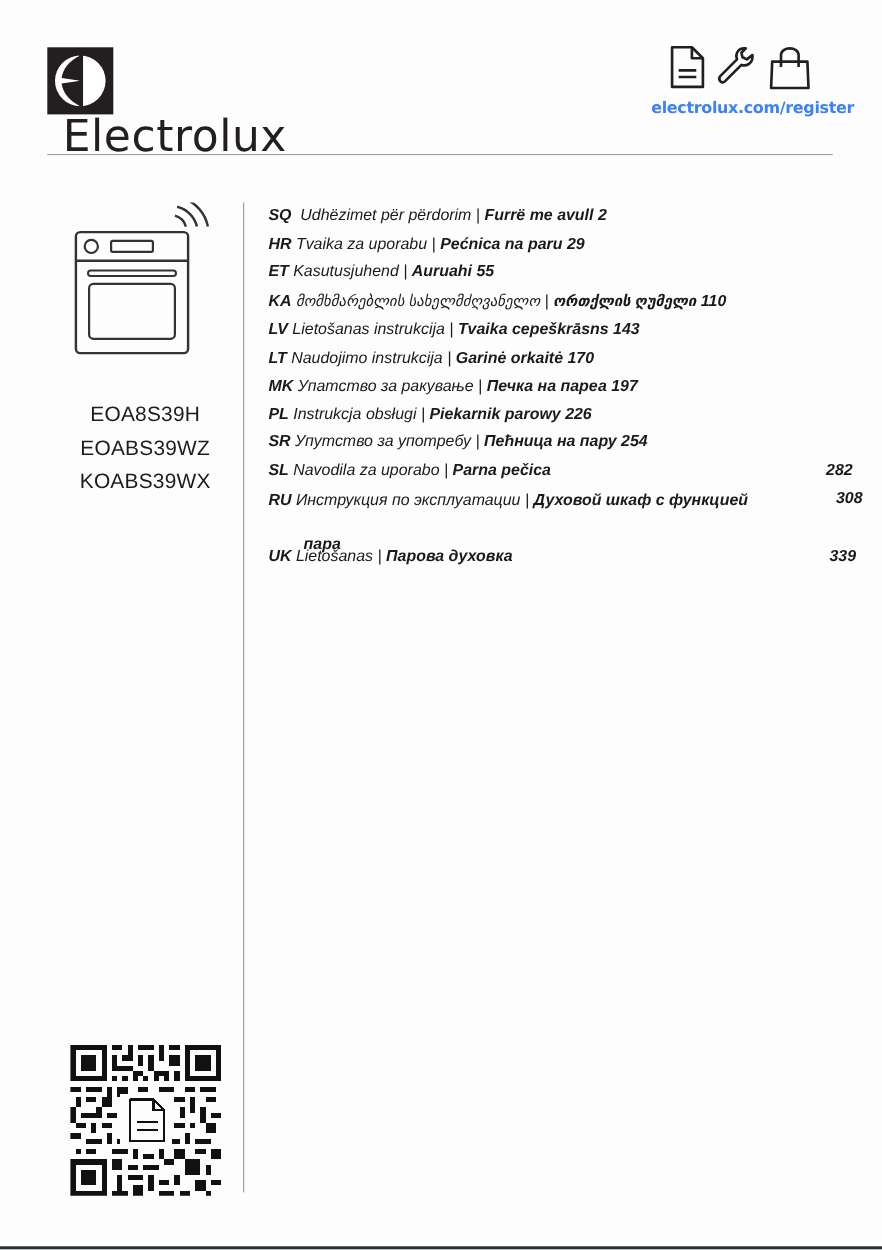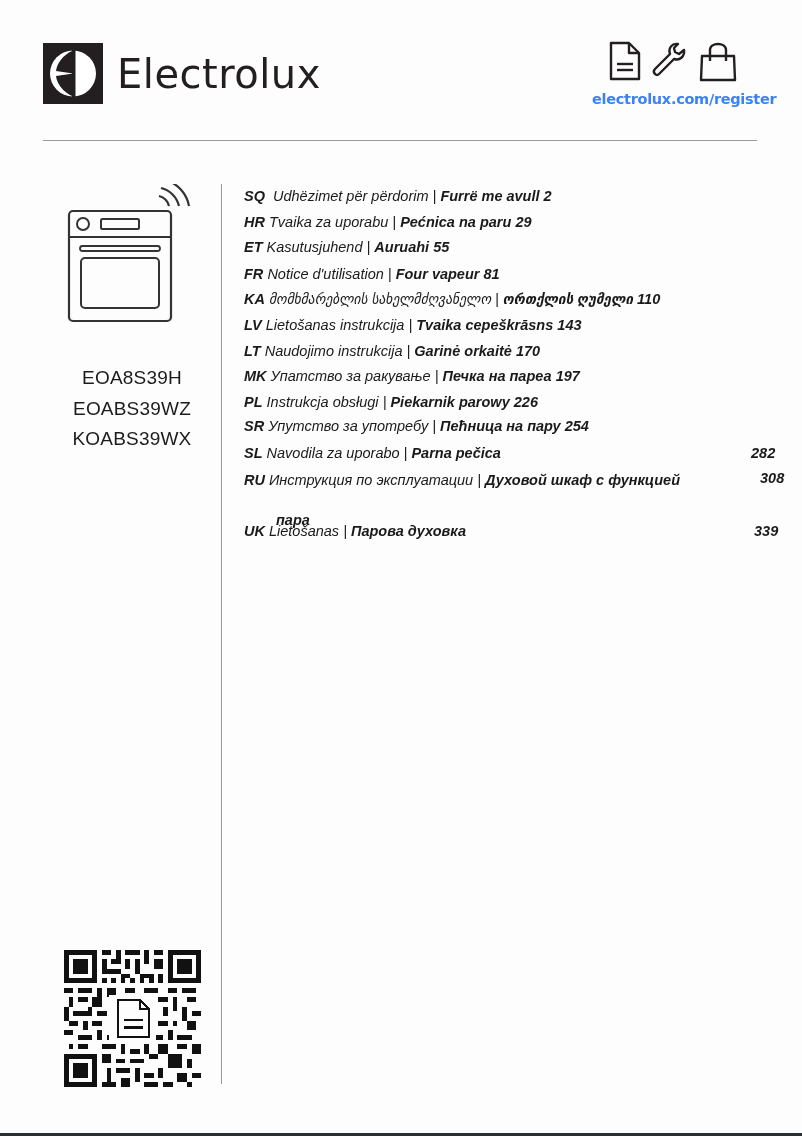--- a/index.html
+++ b/index.html
@@ -1,19 +1,19 @@
 <!DOCTYPE html>
 <html><head>
   <meta charset="utf-8">
   <style>
     * { box-sizing: border-box; margin: 0; padding: 0; }
     html, body { width: 802px; height: 1136px; background: #fdfdfd; overflow: hidden; }
     body { position: relative; font-family: "Liberation Sans", "DejaVu Sans", sans-serif; color: #1a1a1a; }
 
-    .logo { position: absolute; left: 43px; top: 43px; display: flex; align-items: center; }
+    .logo { position: absolute; left: 43px; top: 43px; display: flex; align-items: flex-start; flex-direction: column; }
     .logo-mark { width: 60px; height: 61px; background: #231f20; position: relative; }
     .logo-mark svg { position: absolute; left: 0; top: 0; }
     .logo-text { margin-left: 14px; font-size: 40px; letter-spacing: 0.5px; color: #231f20; font-family: "DejaVu Sans", sans-serif; font-weight: 400; line-height: 1; }
 
     .service-icons { position: absolute; left: 608px; top: 40px; display: flex; gap: 8px; }
     .service-icons svg { display: block; }
     .register-link { position: absolute; left: 592px; top: 91px; font-size: 14.5px; font-weight: 700; color: #3b82f6; font-family: "DejaVu Sans", sans-serif; letter-spacing: -0.3px; }
 
     .hr-top { position: absolute; left: 43px; top: 140px; width: 714px; height: 1px; background: #9a9a9a; }
     .vr { position: absolute; left: 221px; top: 184px; width: 1px; height: 900px; background: #9a9a9a; }
@@ -103,27 +103,20 @@
     <span>|</span>
     <span class="title">Pećnica na paru</span>
     <span class="title">29</span>
   </div>
   <div class="toc-row" style="height:26.5px">
     <span class="code">ET</span>
     <span>Kasutusjuhend</span>
     <span>|</span>
     <span class="title">Auruahi</span>
     <span class="title">55</span>
-  </div>
-  <div class="toc-row" style="height:25px">
-    <span class="code">FR</span>
-    <span>Notice d'utilisation</span>
-    <span>|</span>
-    <span class="title">Four vapeur</span>
-    <span class="title">81</span>
   </div>
   <div class="toc-row" style="height:26px">
     <span class="code">KA</span>
     <span style="font-size:13.5px">მომხმარებლის სახელმძღვანელო</span>
     <span>|</span>
     <span class="title" style="font-size:13.5px">ორთქლის ღუმელი</span>
     <span class="title">110</span>
   </div>
   <div class="toc-row" style="height:26.5px">
     <span class="code">LV</span>

